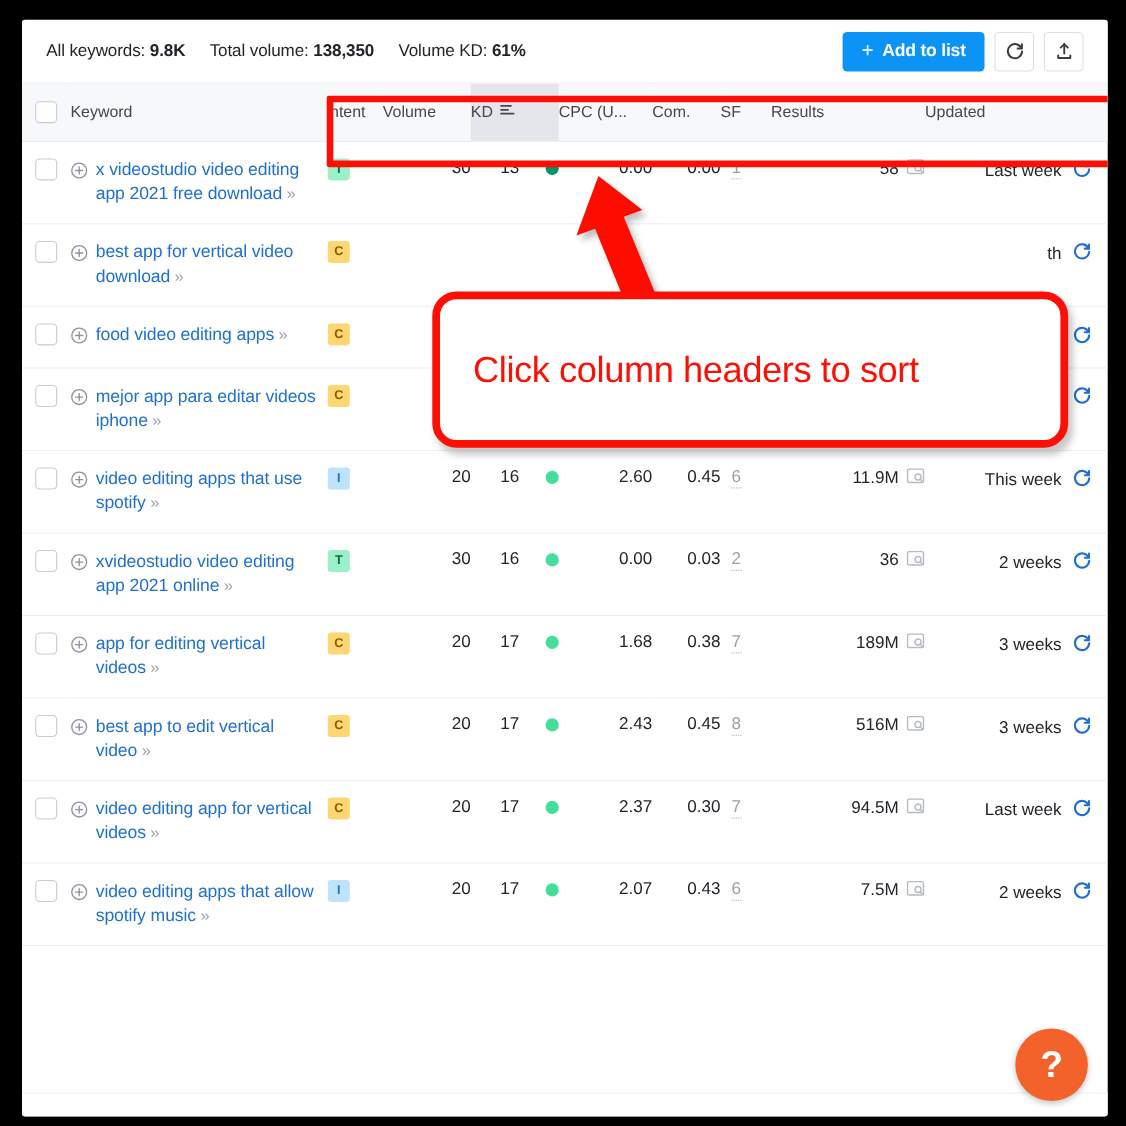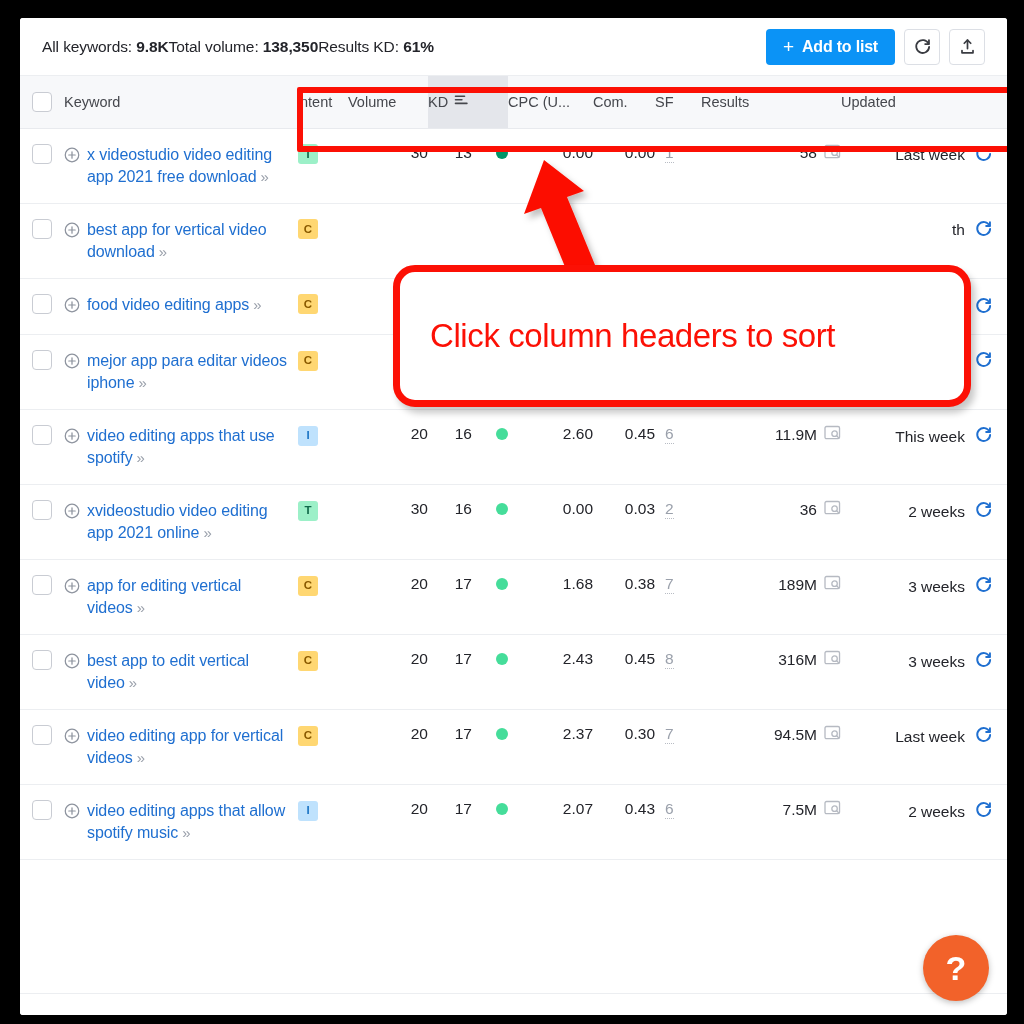--- a/index.html
+++ b/index.html
@@ -27,21 +27,21 @@
   
   .summary-bar {
     position: relative;
     height: 58px;
     display: flex;
     align-items: center;
     padding: 0 22px 0 22px;
     background: #fff;
     border-bottom: 1px solid #eceef1;
   }
-  .summary-stats { display: flex; align-items: center; }
+  .summary-stats { display: flex; align-items: center; gap: 22px; }
   .stat {
     font-size: 15.5px;
     color: #23242a;
     white-space: nowrap;
     letter-spacing: -0.1px;
   }
   .stat b { font-weight: 700; }
   .summary-actions {
     margin-left: auto;
     display: flex;
@@ -239,21 +239,21 @@
       <div class="summary-stats">
         <div class="stat">
           <span>All keywords:</span>
           <b>9.8K</b>
         </div>
         <div class="stat">
           <span>Total volume:</span>
           <b>138,350</b>
         </div>
         <div class="stat">
-          <span>Results KD:</span>
+          <span>Volume KD:</span>
           <b>61%</b>
         </div>
       </div>
       <div class="summary-actions">
         <button class="btn-primary">
           <span class="plus">+</span>
           <span>Add to list</span>
         </button>
         <button class="icon-btn">
           <span>
@@ -610,21 +610,21 @@
             <td class="intent-cell"><span class="badge C">C</span></td>
             <td class="cell-num">20</td>
             <td class="cell-num"><span class="kd-wrap">
                 <span>17</span>
                 <span class="kd-dot" style="background:#45dd9a"></span>
               </span></td>
             <td class="cell-num">2.43</td>
             <td class="cell-num">0.45</td>
             <td style="text-align:left;padding-left:10px"><span class="sf-val">8</span></td>
             <td class="cell-num"><span class="res-wrap">
-                <span>316M</span>
+                <span>516M</span>
                 <span><svg width="17" height="15" viewBox="0 0 18 16" fill="none" stroke="#b6bac2" stroke-width="1.4">
                     <rect x="1" y="1.6" width="15.5" height="13" rx="1.6"></rect>
                     <circle cx="11.2" cy="9.2" r="2.9" fill="none"></circle>
                     <path d="M13.4 11.4l2.2 2.3" stroke-linecap="round"></path>
                   </svg></span>
               </span></td>
             <td><span class="upd-wrap">
                 <span>3 weeks</span>
                 <span class="refresh-blue"><svg width="19" height="19" viewBox="0 0 20 20" fill="none" stroke="#1f6fd0" stroke-width="2" stroke-linecap="round">
                     <path d="M16.4 7.2A6.8 6.8 0 1 0 17 10.4"></path>

